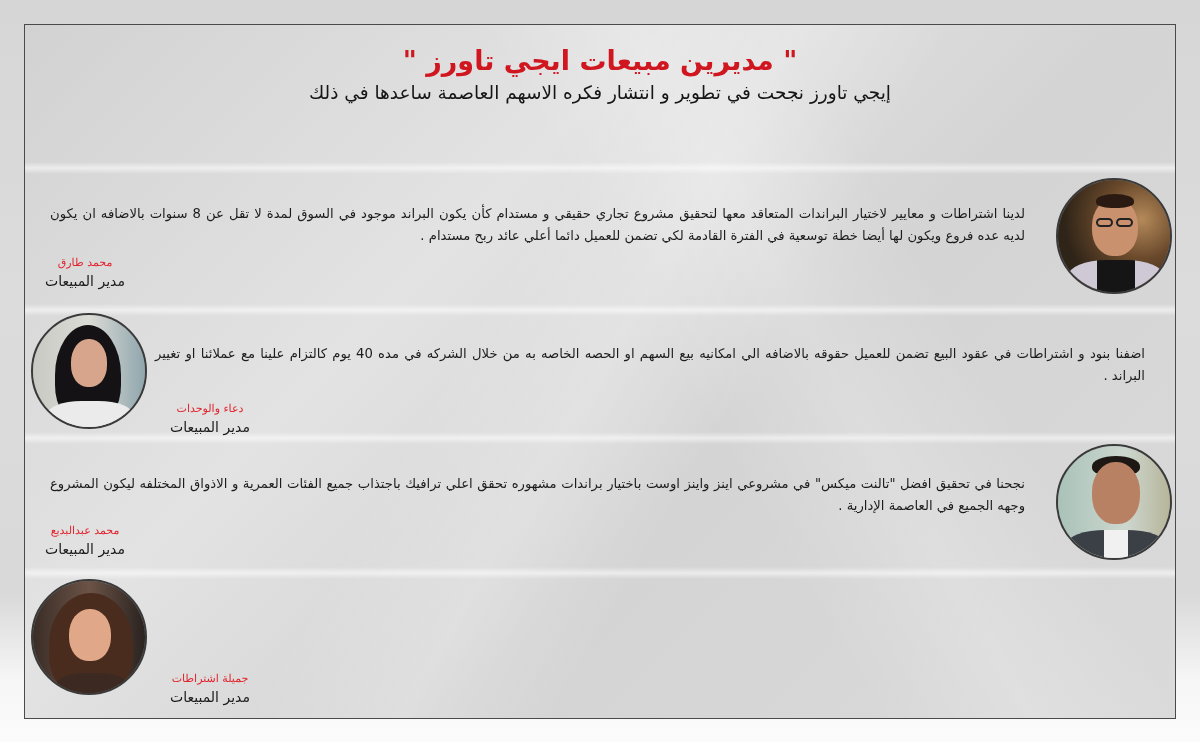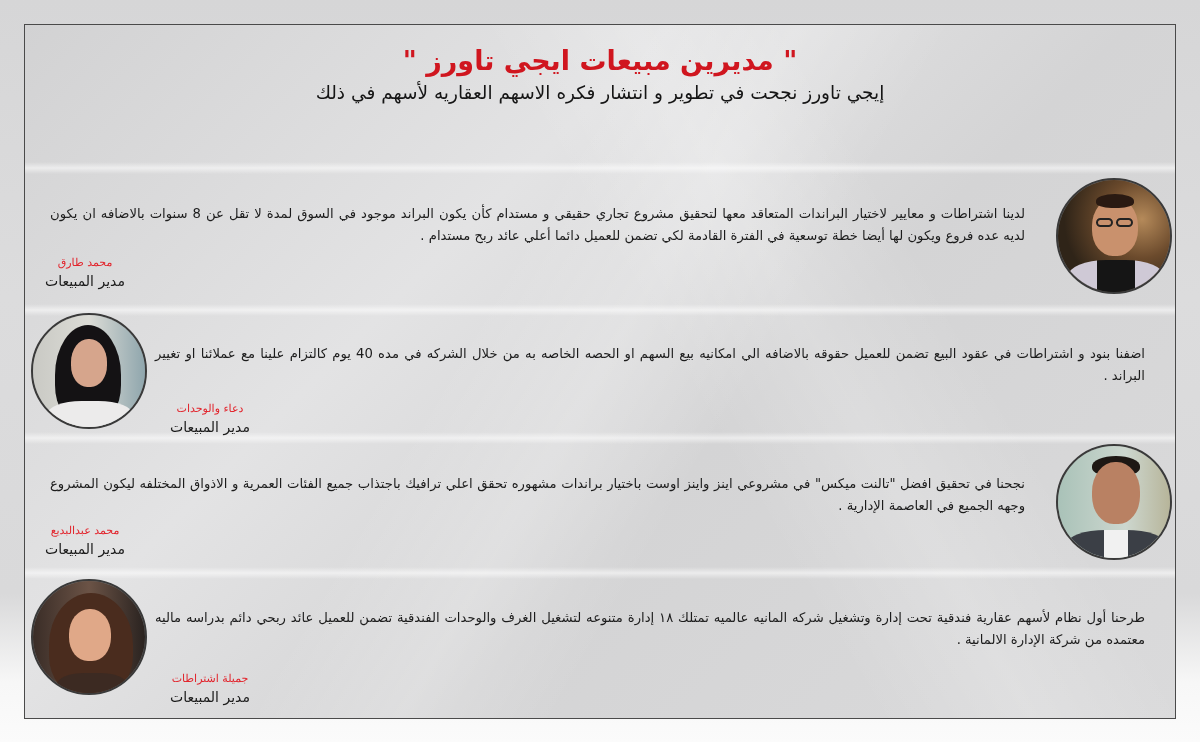--- a/index.html
+++ b/index.html
@@ -86,21 +86,21 @@
 
 <div class="frame">
 
   <div class="band" style="top:137px"></div>
   <div class="band" style="top:279px"></div>
   <div class="band" style="top:407px"></div>
   <div class="band" style="top:542px"></div>
 
   <div class="header">
     <div class="title">" مديرين مبيعات ايجي تاورز "</div>
-    <div class="subtitle">إيجي تاورز نجحت في تطوير و انتشار فكره الاسهم العقاريه لأسهم في ذلك</div>
+    <div class="subtitle">إيجي تاورز نجحت في تطوير و انتشار فكره الاسهم العاصمة ساعدها في ذلك</div>
   </div>
 
   <div class="section" style="top:150px;height:130px">
     <div class="avatar" style="right:3px;top:3px">
       <div class="bg" style="background:radial-gradient(circle at 75% 35%, #b58a5a 0%, #6b4a2c 35%, #2f2418 70%)"></div>
       <div class="face" style="left:34px;top:18px;width:46px;height:58px;background:#c9916d"></div>
       <div class="hair" style="left:38px;top:14px;width:38px;height:14px;background:#2a1a12"></div>
       <div class="glasses" style="left:38px;top:38px;width:17px"></div>
       <div class="glasses" style="left:58px;top:38px;width:17px"></div>
       <div class="body" style="left:10px;top:80px;width:96px;height:40px;background:linear-gradient(90deg,#cfc9d6 0%,#cfc9d6 30%,#151515 30%,#151515 70%,#cfc9d6 70%)"></div>
@@ -140,20 +140,19 @@
     </div>
   </div>
 
   <div class="section" style="top:552px;height:135px">
     <div class="avatar" style="left:6px;top:2px">
       <div class="bg" style="background:linear-gradient(90deg,#3a2d27 0%,#6b5346 50%,#2a2320 100%)"></div>
       <div class="hair" style="left:16px;top:12px;width:84px;height:104px;background:#4a2c1e"></div>
       <div class="face" style="left:36px;top:28px;width:42px;height:52px;background:#e0a888"></div>
       <div class="body" style="left:24px;top:92px;width:70px;height:28px;background:#3c2a22"></div>
     </div>
-    <div class="para" style="right:30px;top:30px;width:990px">طرحنا أول نظام لأسهم عقارية فندقية تحت إدارة وتشغيل شركه المانيه عالميه تمتلك ١٨ إدارة متنوعه لتشغيل الغرف والوحدات الفندقية تضمن للعميل عائد ربحي دائم بدراسه ماليه معتمده من شركة الإدارة الالمانية .</div>
     <div class="sig" style="left:130px;top:94px">
       <div class="name">جميلة اشتراطات</div>
       <div class="role">مدير المبيعات</div>
     </div>
   </div>
 
 </div>
 
 </body></html>

